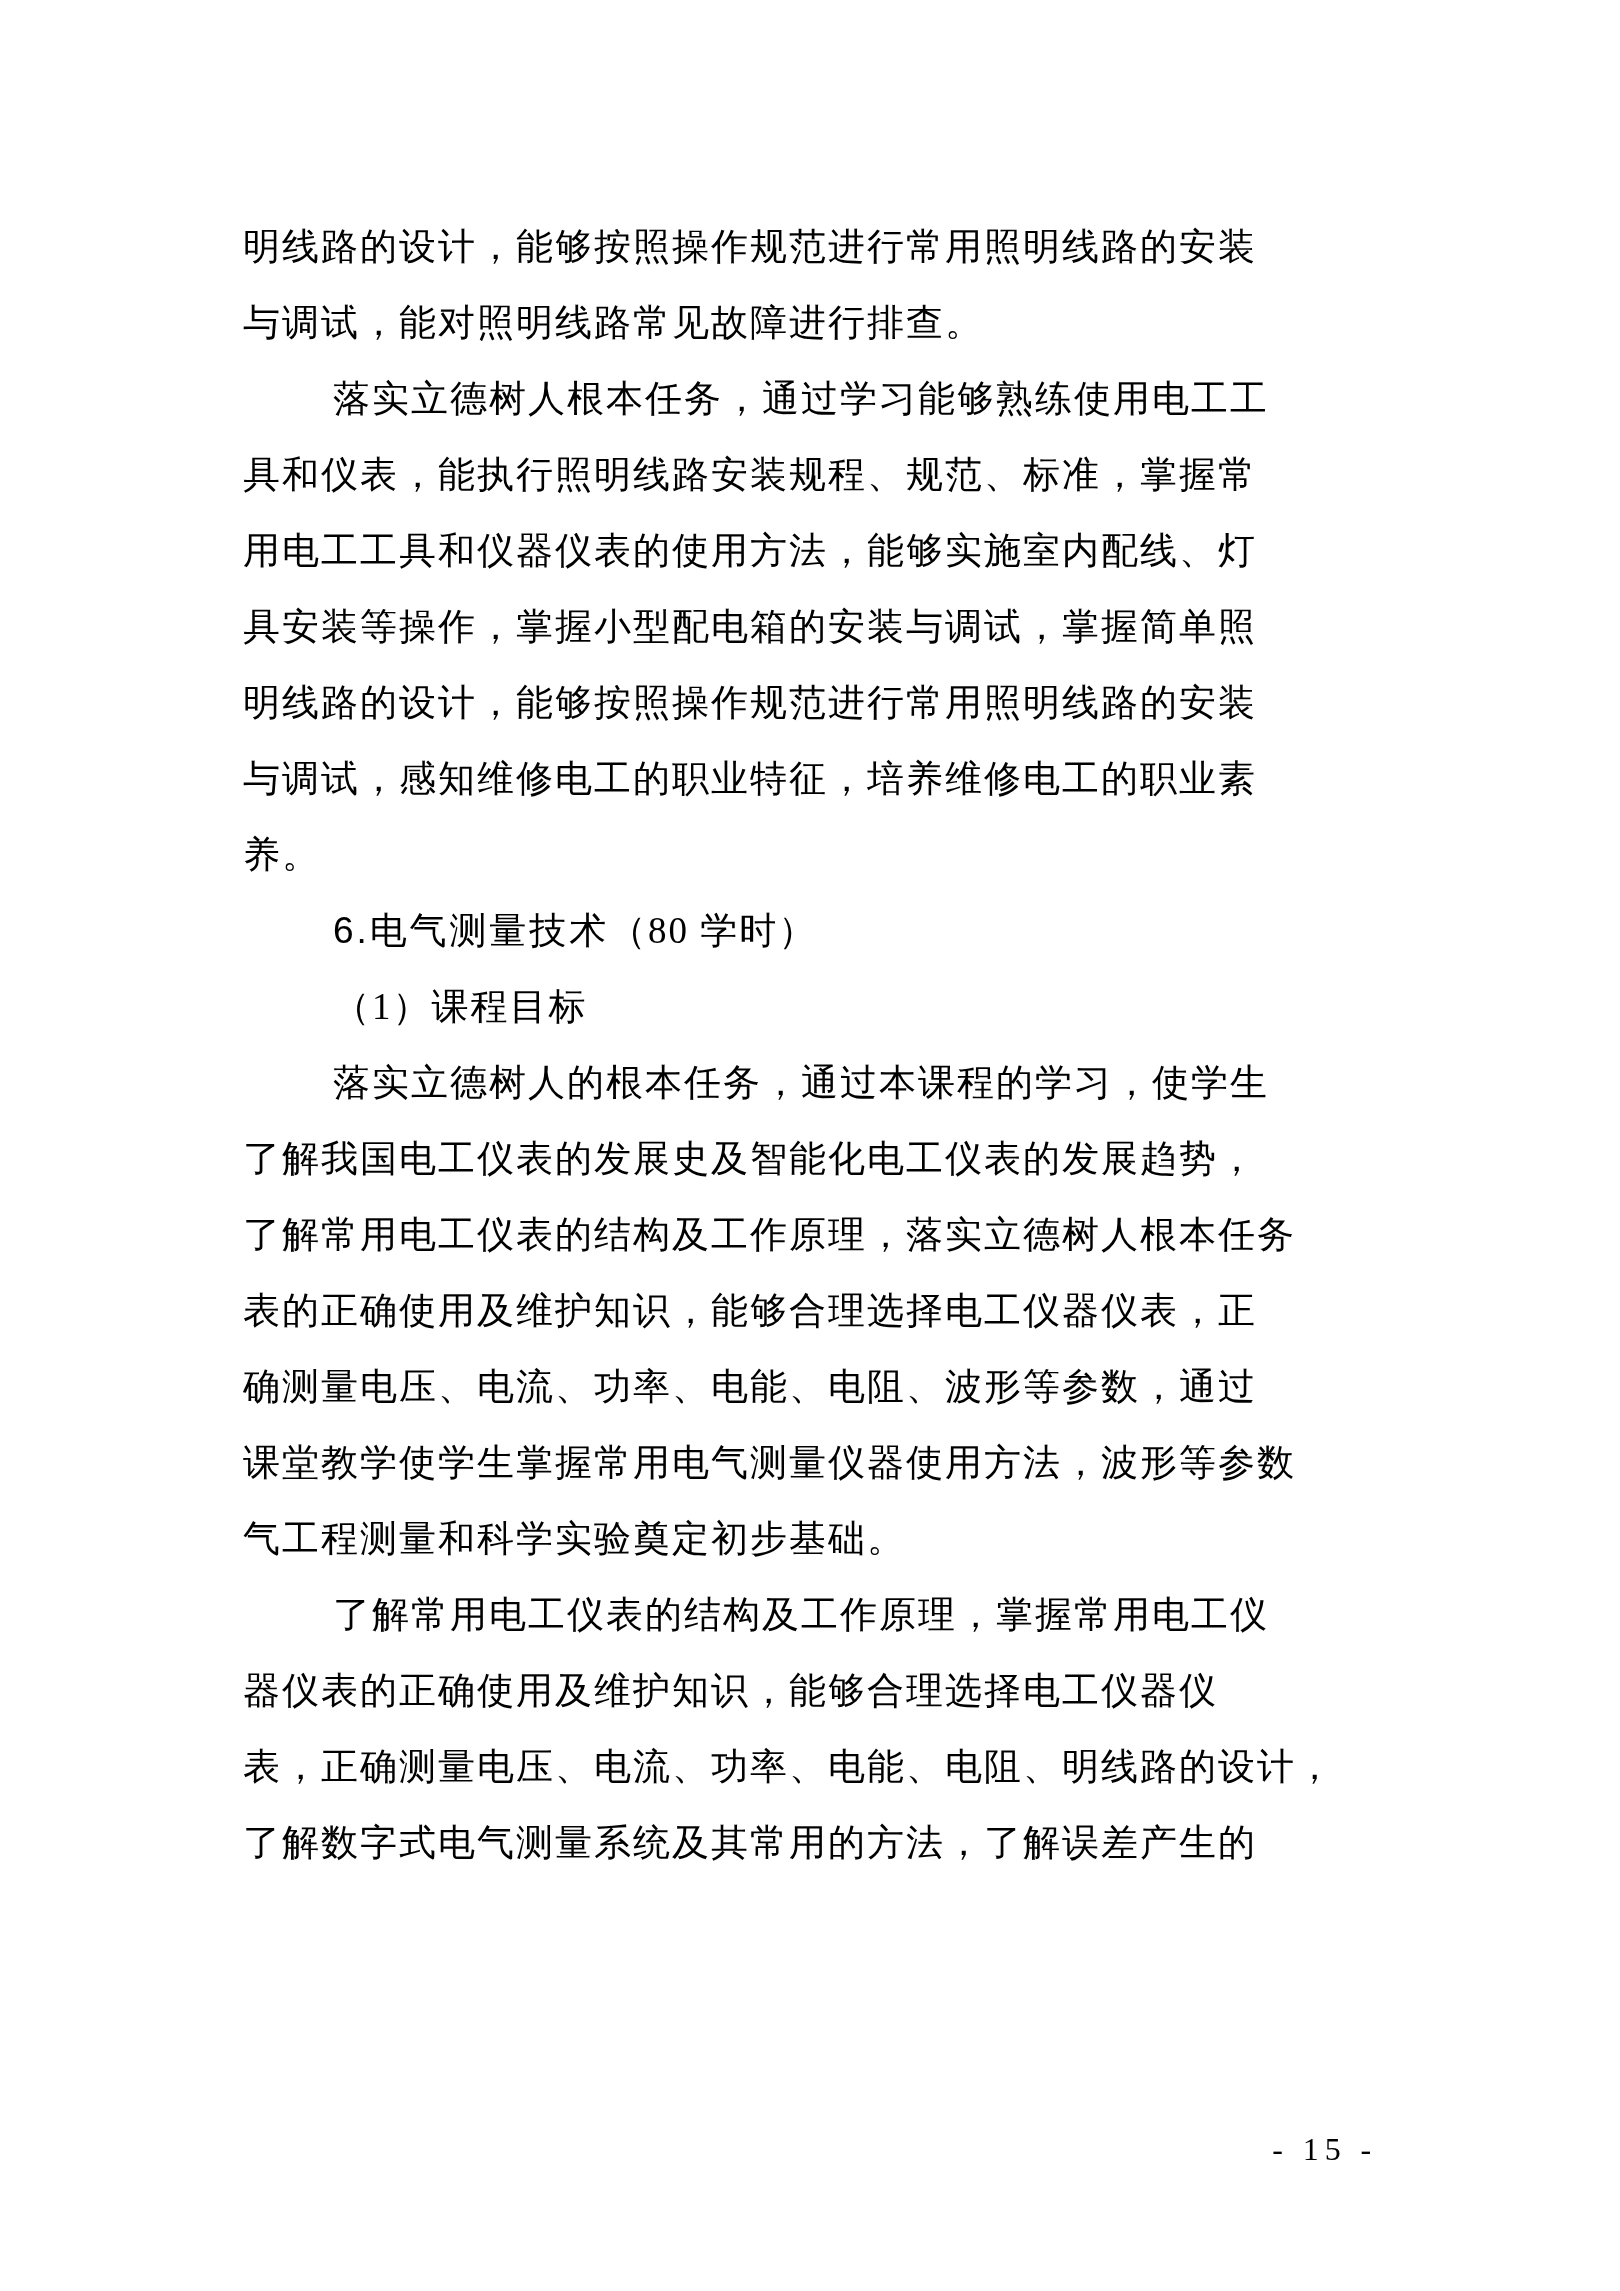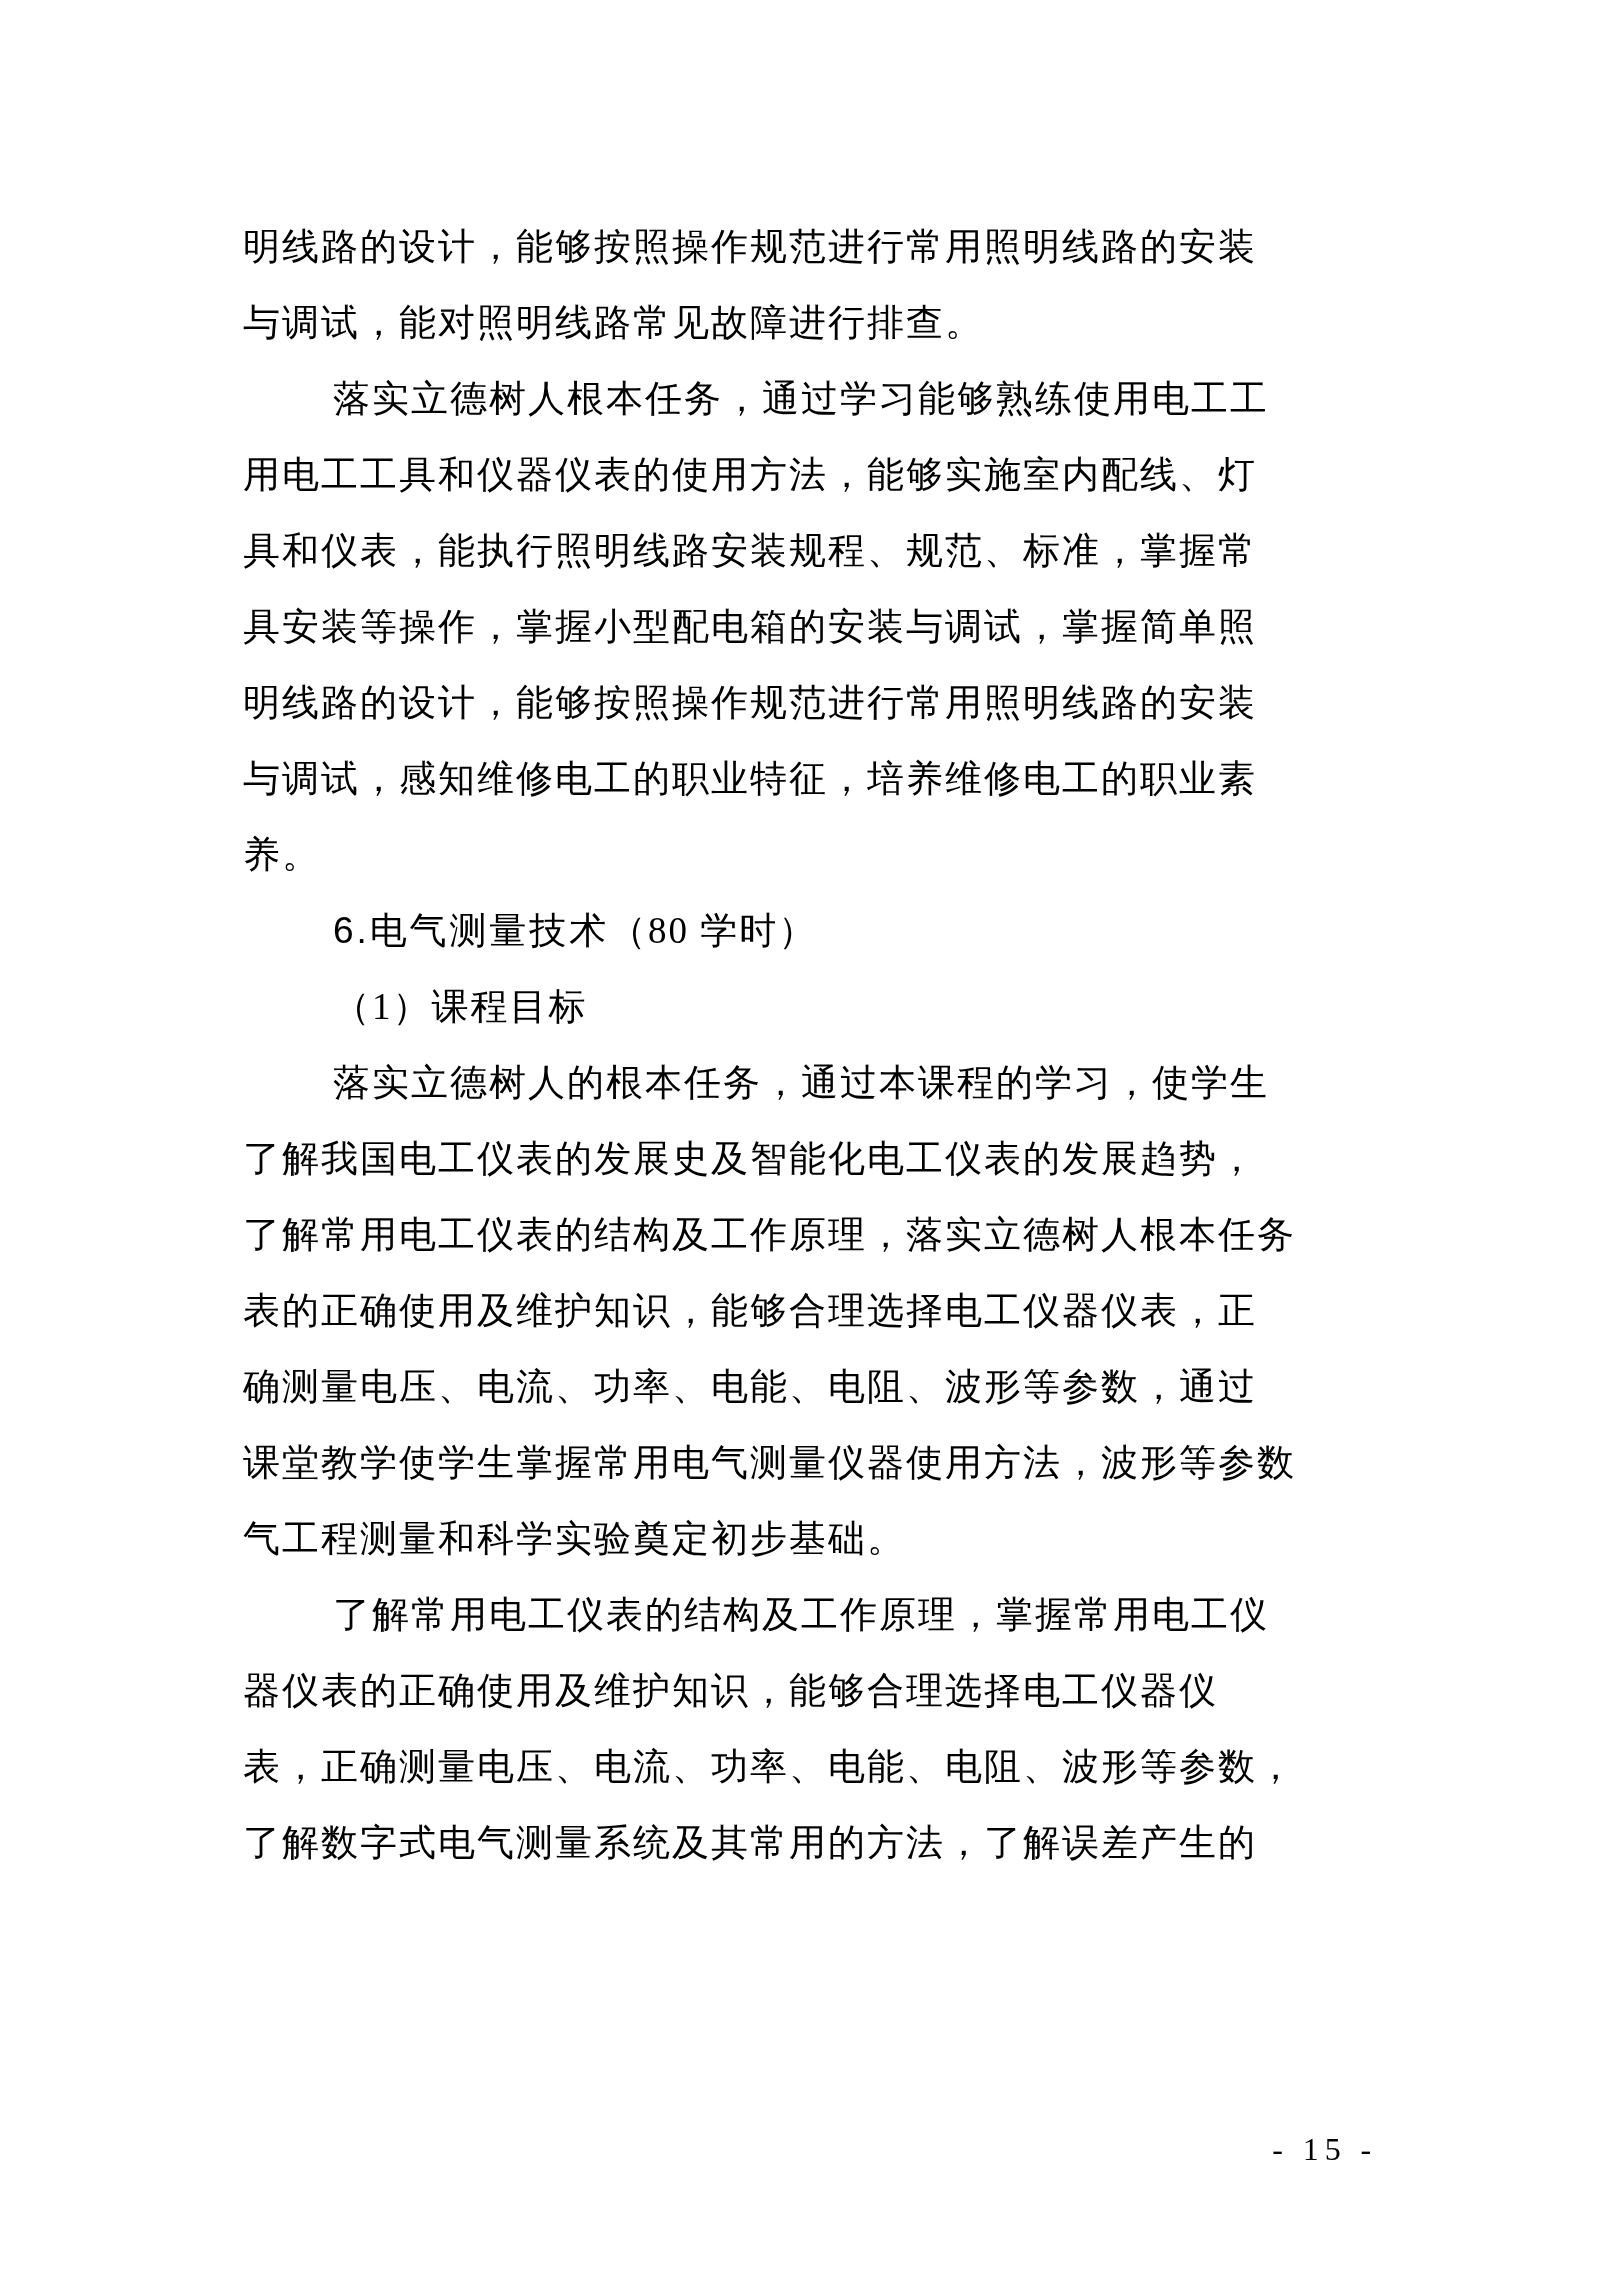--- a/index.html
+++ b/index.html
@@ -54,41 +54,41 @@
 </style>
 </head>
 <body>
 
 <div class="page">
   <div class="text-block">
 
     <div class="line">明线路的设计，能够按照操作规范进行常用照明线路的安装</div>
     <div class="line">与调试，能对照明线路常见故障进行排查。</div>
     <div class="line indent">落实立德树人根本任务，通过学习能够熟练使用电工工</div>
+    <div class="line">具和仪表，能执行照明线路安装规程、规范、标准，掌握常</div>
     <div class="line">用电工工具和仪器仪表的使用方法，能够实施室内配线、灯</div>
-    <div class="line">具和仪表，能执行照明线路安装规程、规范、标准，掌握常</div>
     <div class="line">具安装等操作，掌握小型配电箱的安装与调试，掌握简单照</div>
     <div class="line">明线路的设计，能够按照操作规范进行常用照明线路的安装</div>
     <div class="line">与调试，感知维修电工的职业特征，培养维修电工的职业素</div>
     <div class="line">养。</div>
 
     <div class="line indent heading-line">
       <span class="bold-part">6.电气测量技术</span><span class="regular-part">（80 学时）</span>
     </div>
 
     <div class="line indent">（1）课程目标</div>
     <div class="line indent">落实立德树人的根本任务，通过本课程的学习，使学生</div>
     <div class="line">了解我国电工仪表的发展史及智能化电工仪表的发展趋势，</div>
     <div class="line">了解常用电工仪表的结构及工作原理，落实立德树人根本任务</div>
     <div class="line">表的正确使用及维护知识，能够合理选择电工仪器仪表，正</div>
     <div class="line">确测量电压、电流、功率、电能、电阻、波形等参数，通过</div>
     <div class="line">课堂教学使学生掌握常用电气测量仪器使用方法，波形等参数</div>
     <div class="line">气工程测量和科学实验奠定初步基础。</div>
     <div class="line indent">了解常用电工仪表的结构及工作原理，掌握常用电工仪</div>
     <div class="line">器仪表的正确使用及维护知识，能够合理选择电工仪器仪</div>
-    <div class="line">表，正确测量电压、电流、功率、电能、电阻、波形等参数，</div>
+    <div class="line">表，正确测量电压、电流、功率、电能、电阻、明线路的设计，</div>
     <div class="line">了解数字式电气测量系统及其常用的方法，了解误差产生的</div>
 
   </div>
 
   <div class="page-number">- 15 -</div>
 </div>
 
 
 </body></html>

